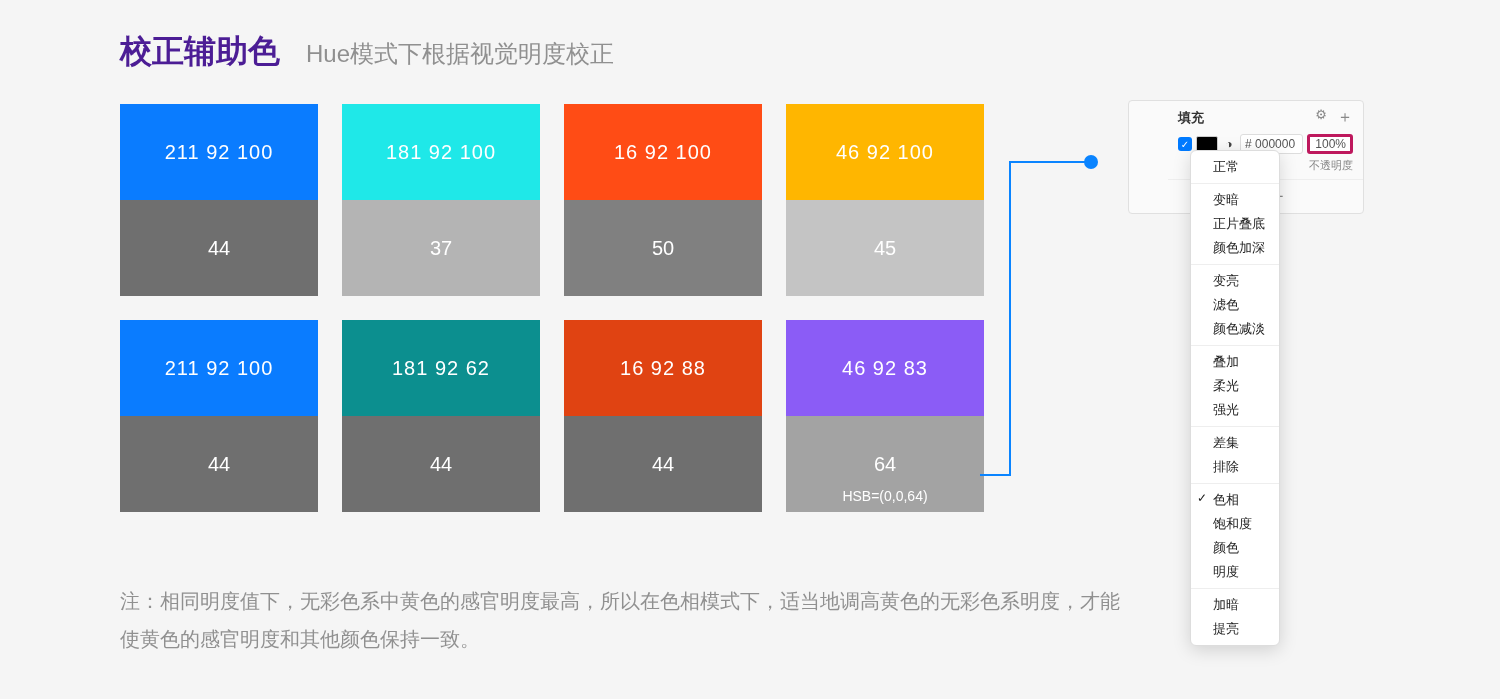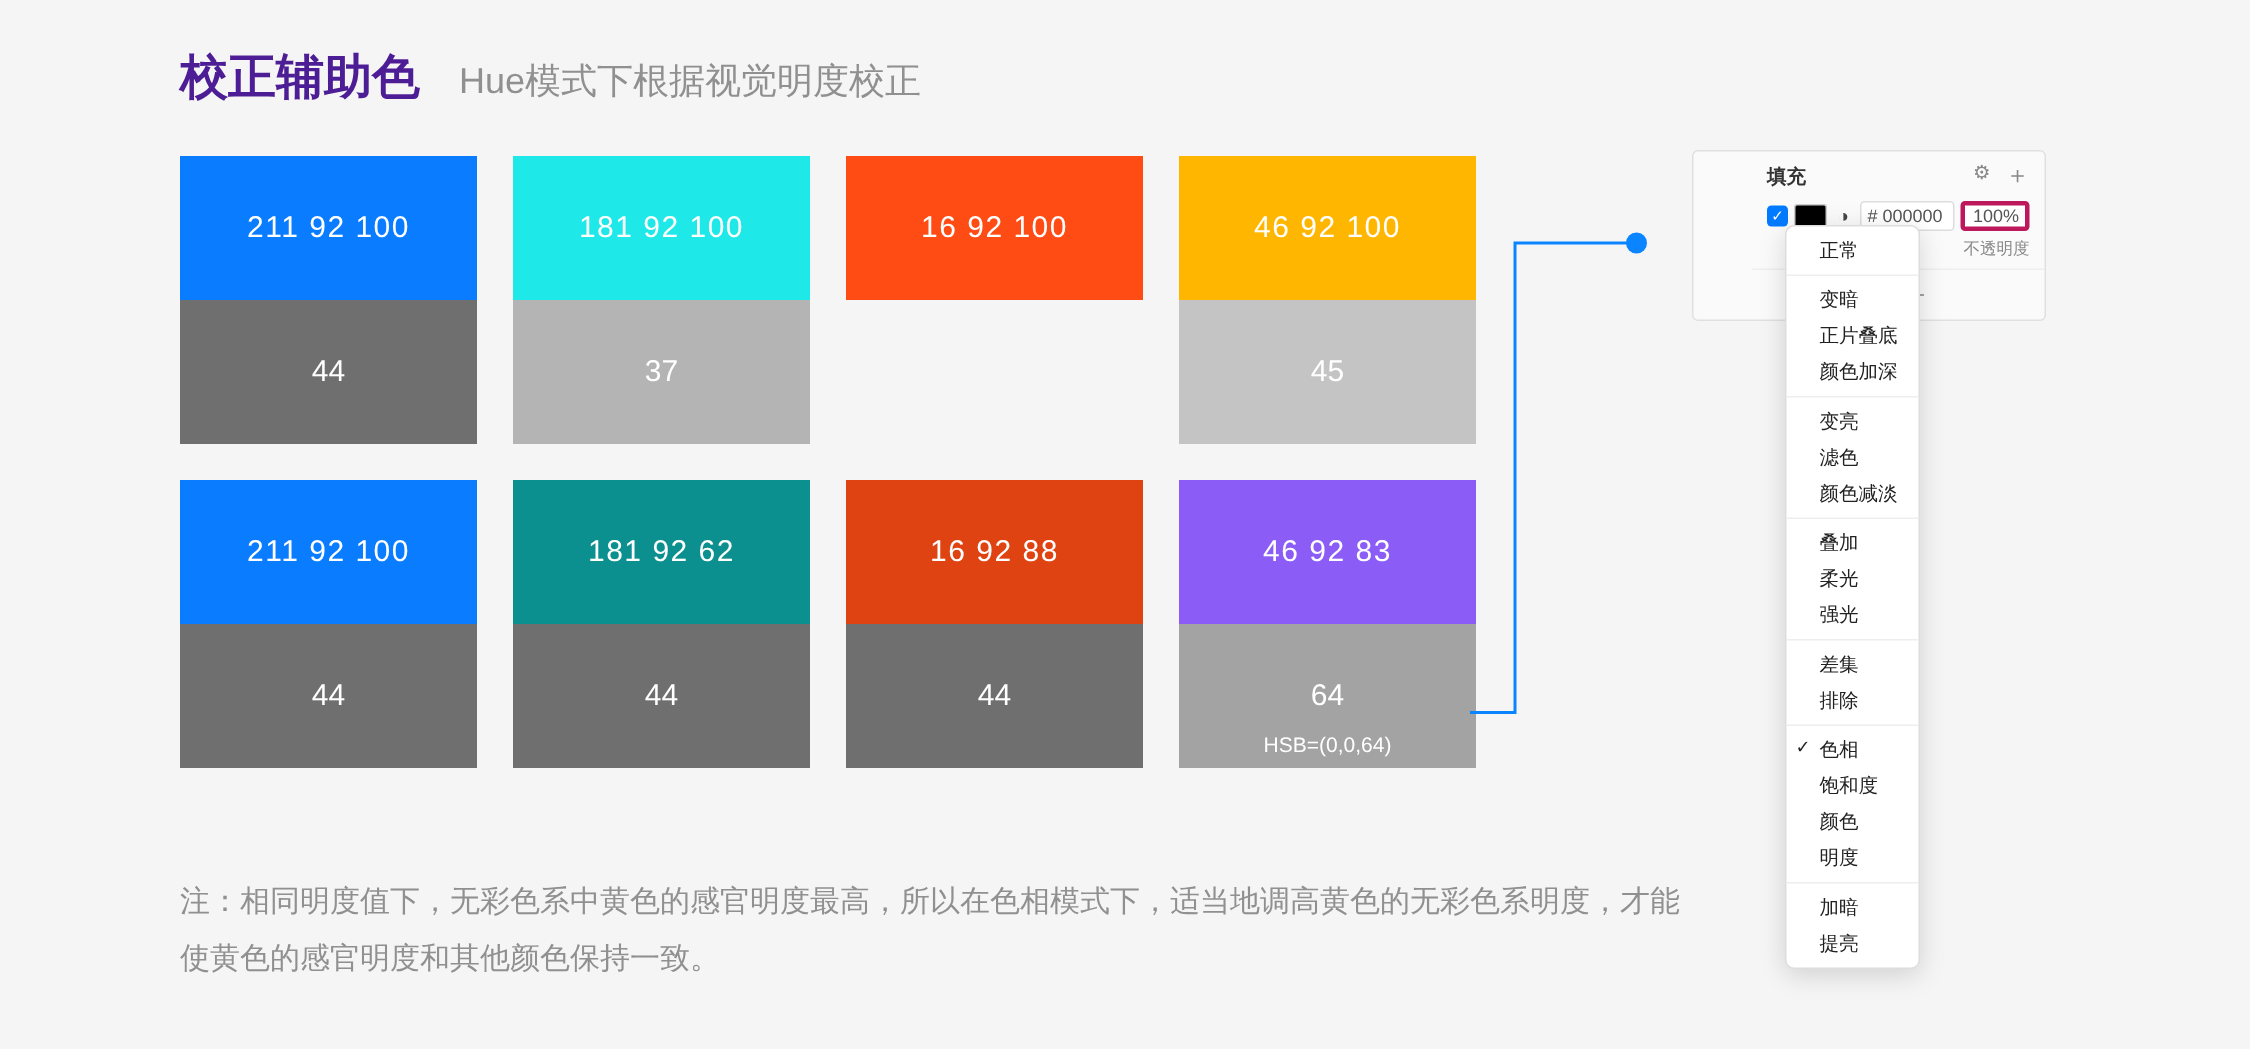--- a/index.html
+++ b/index.html
@@ -238,20 +238,23 @@
           </div>
         </div>
         <div class="swatch">
           <div class="top" style="background: rgb(31, 232, 232);">181 92 100</div>
           <div class="bottom" style="background: rgb(180, 180, 180);">
             <div>37</div>
           </div>
         </div>
         <div class="swatch">
           <div class="top" style="background: rgb(255, 76, 21);">16 92 100</div>
+          <div class="bottom" style="background: rgb(128, 128, 128);">
+            <div>50</div>
+          </div>
         </div>
         <div class="swatch">
           <div class="top" style="background: rgb(255, 182, 0);">46 92 100</div>
           <div class="bottom" style="background: rgb(196, 196, 196);">
             <div>45</div>
           </div>
         </div>
       </div>
       <div class="row">
         <div class="swatch">

